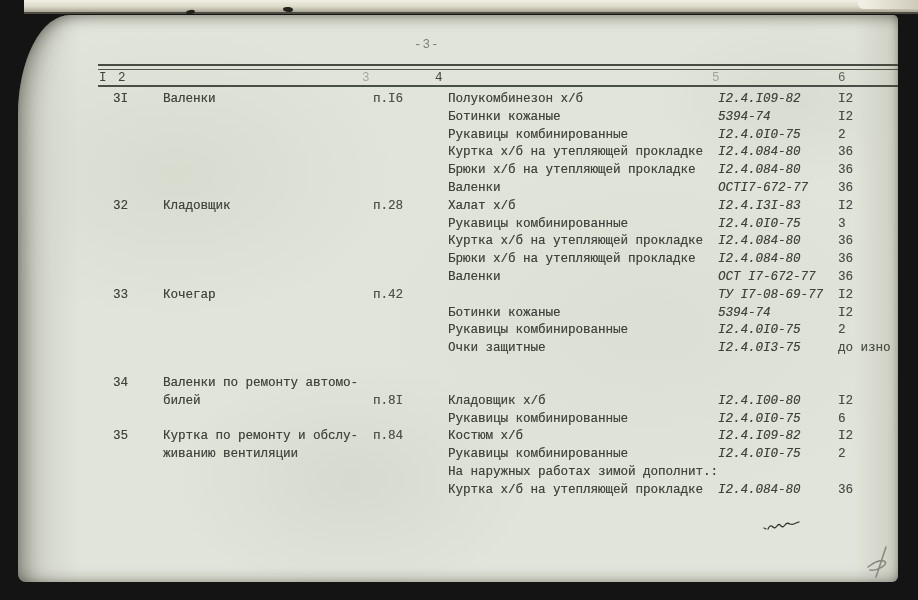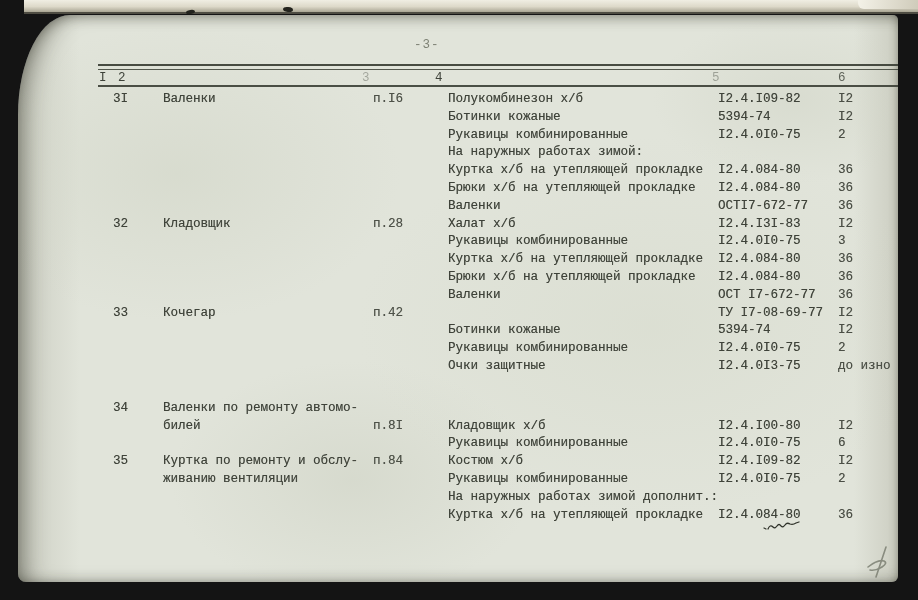--- a/index.html
+++ b/index.html
@@ -69,21 +69,21 @@
   .tline { position:relative; height:17.8px; }
   .cell {
     position:absolute; top:0; white-space:pre;
     font-size:12.5px; color:#3e4239;
     text-shadow:.3px .3px .45px rgba(62,66,57,.55);
   }
   .c1 { left:87px; }
   .c2 { left:137px; }
   .c3 { left:347px; opacity:.9; }
   .c4 { left:422px;text-align:right; }
-  .c5 { left:692px; }
+  .c5 { left:692px;font-style:italic; }
   .c6 { left:812px; opacity:.92; }
 
   .annot { position:absolute; }
   .annot-scribble { left:730px; top:503px; }
   .annot-pencil   { left:824px; top:522px; }
 </style>
 </head>
 <body>
 
 <div class="curl">
@@ -121,23 +121,20 @@
           <span class="cell c4">Ботинки кожаные</span>
           <span class="cell c5">5394-74</span>
           <span class="cell c6">I2</span>
         </div>
         <div class="tline">
           <span class="cell c4">Рукавицы комбинированные</span>
           <span class="cell c5">I2.4.0I0-75</span>
           <span class="cell c6">2</span>
         </div>
         <div class="tline">
-          <span class="cell c4">На наружных работах зимой:</span>
-        </div>
-        <div class="tline">
           <span class="cell c4">Куртка х/б на утепляющей прокладке</span>
           <span class="cell c5">I2.4.084-80</span>
           <span class="cell c6">36</span>
         </div>
         <div class="tline">
           <span class="cell c4">Брюки х/б на утепляющей прокладке</span>
           <span class="cell c5">I2.4.084-80</span>
           <span class="cell c6">36</span>
         </div>
         <div class="tline">
@@ -193,21 +190,21 @@
           <span class="cell c4">Рукавицы комбинированные</span>
           <span class="cell c5">I2.4.0I0-75</span>
           <span class="cell c6">2</span>
         </div>
         <div class="tline">
           <span class="cell c4">Очки защитные</span>
           <span class="cell c5">I2.4.0I3-75</span>
           <span class="cell c6">до изно</span>
         </div>
       </div>
-      <div class="entry" style="margin-top: 24px;">
+      <div class="entry" style="margin-top: 17px;">
         <div class="tline">
           <span class="cell c1">34</span>
           <span class="cell c2">Валенки по ремонту автомо-</span>
         </div>
         <div class="tline">
           <span class="cell c2">билей</span>
           <span class="cell c3">п.8I</span>
           <span class="cell c4">Кладовщик х/б</span>
           <span class="cell c5">I2.4.I00-80</span>
           <span class="cell c6">I2</span>

